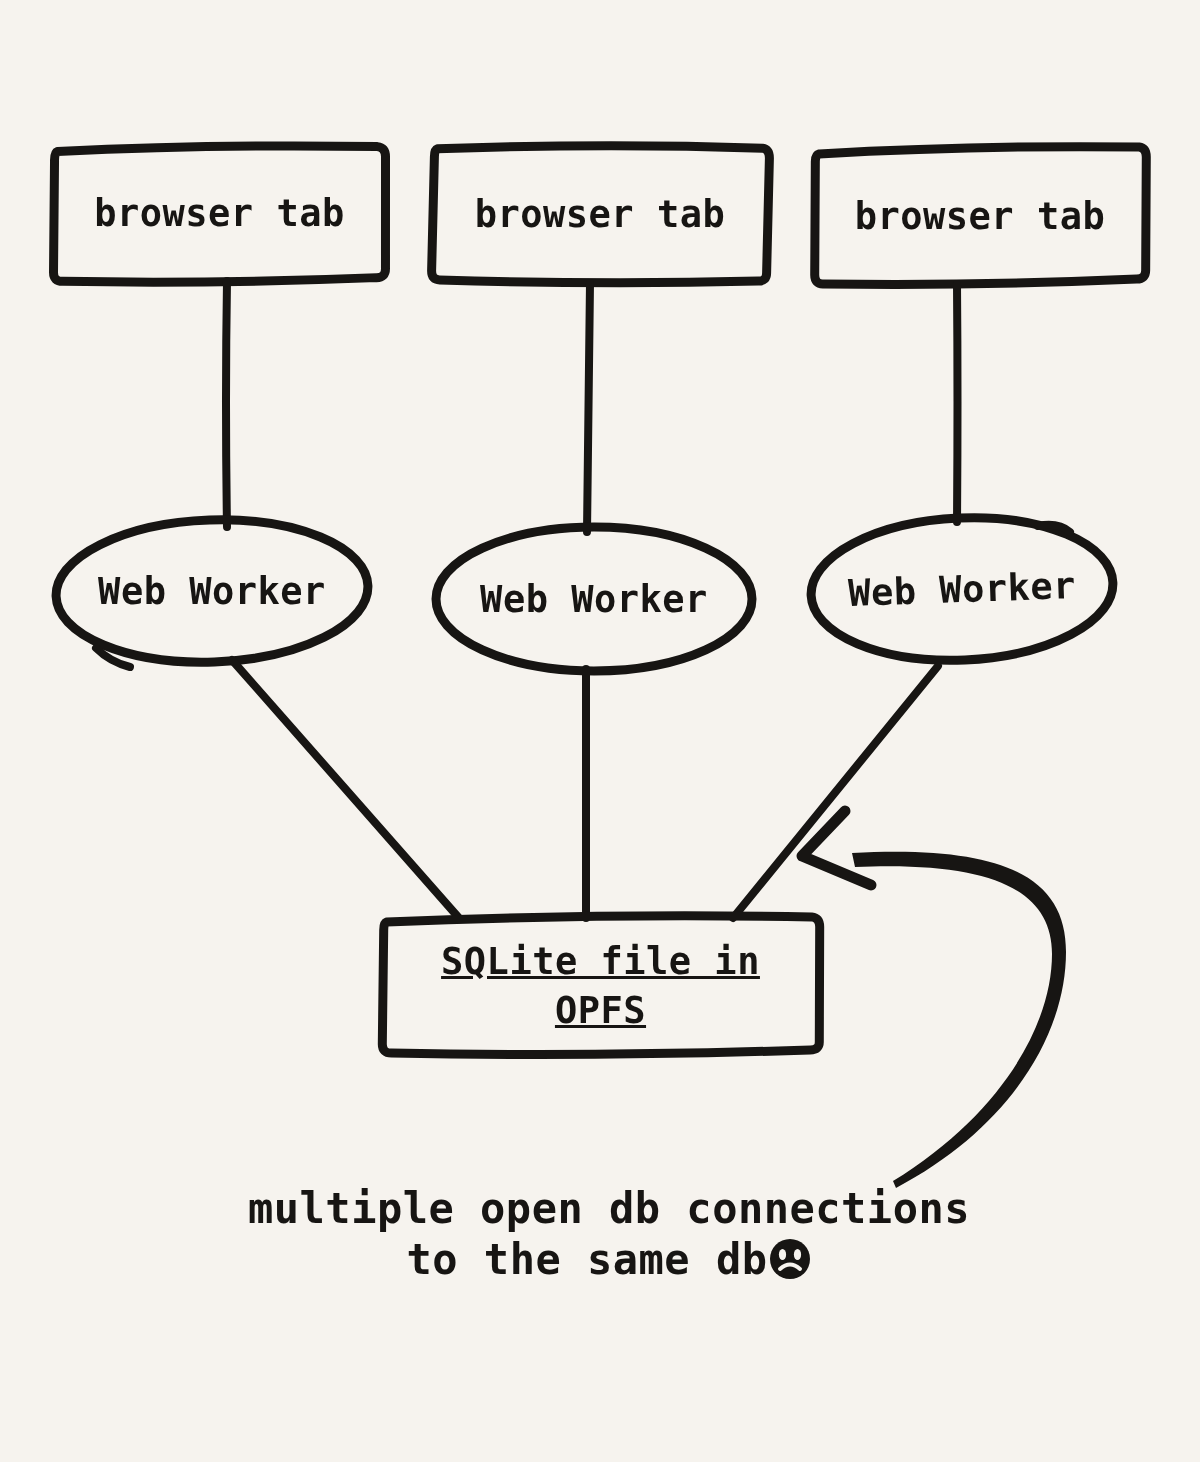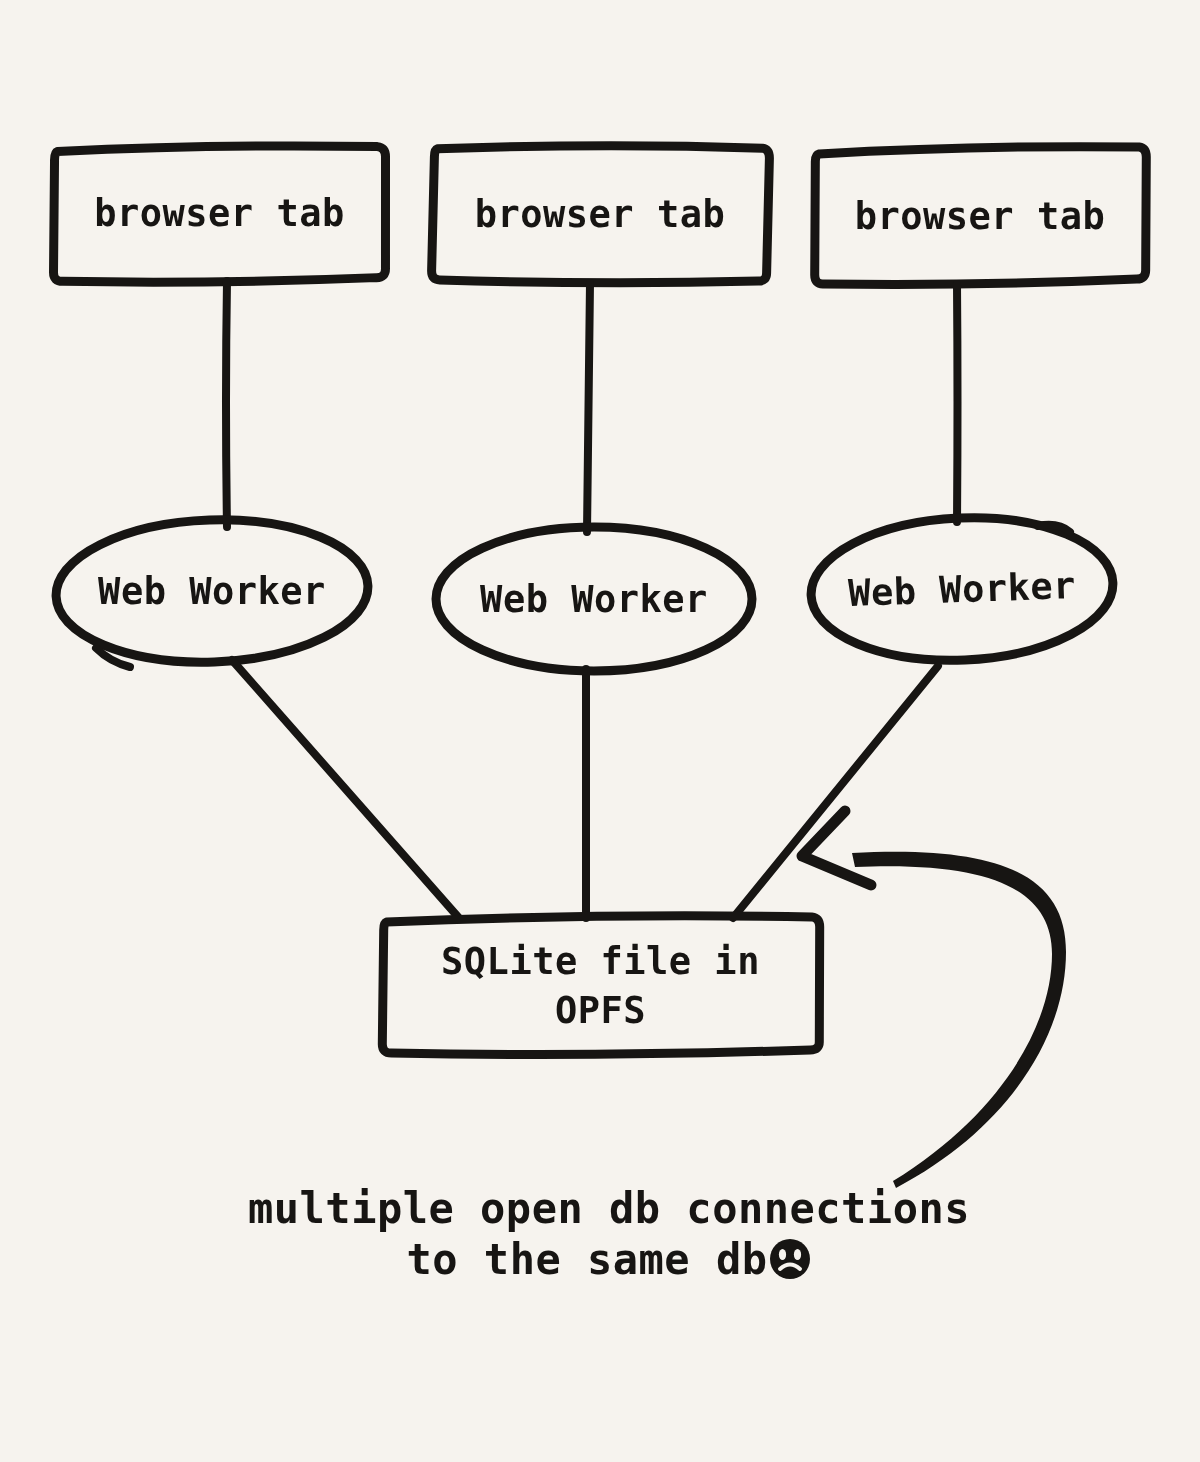--- a/index.html
+++ b/index.html
@@ -30,20 +30,21 @@
     text-align: center;
     font-size: 37px;
     font-weight: 700;
     letter-spacing: 0.5px;
     white-space: nowrap;
     color: #171513;
   }
   .node-label.two-line {
     flex-direction: column;
     line-height: 49px;
+    text-decoration: underline;
   }
   .caption {
     position: absolute;
     left: 0;
     top: 1184px;
     width: 1200px;
     font-size: 42px;
     font-weight: 700;
     letter-spacing: 0.5px;
     color: #171513;

